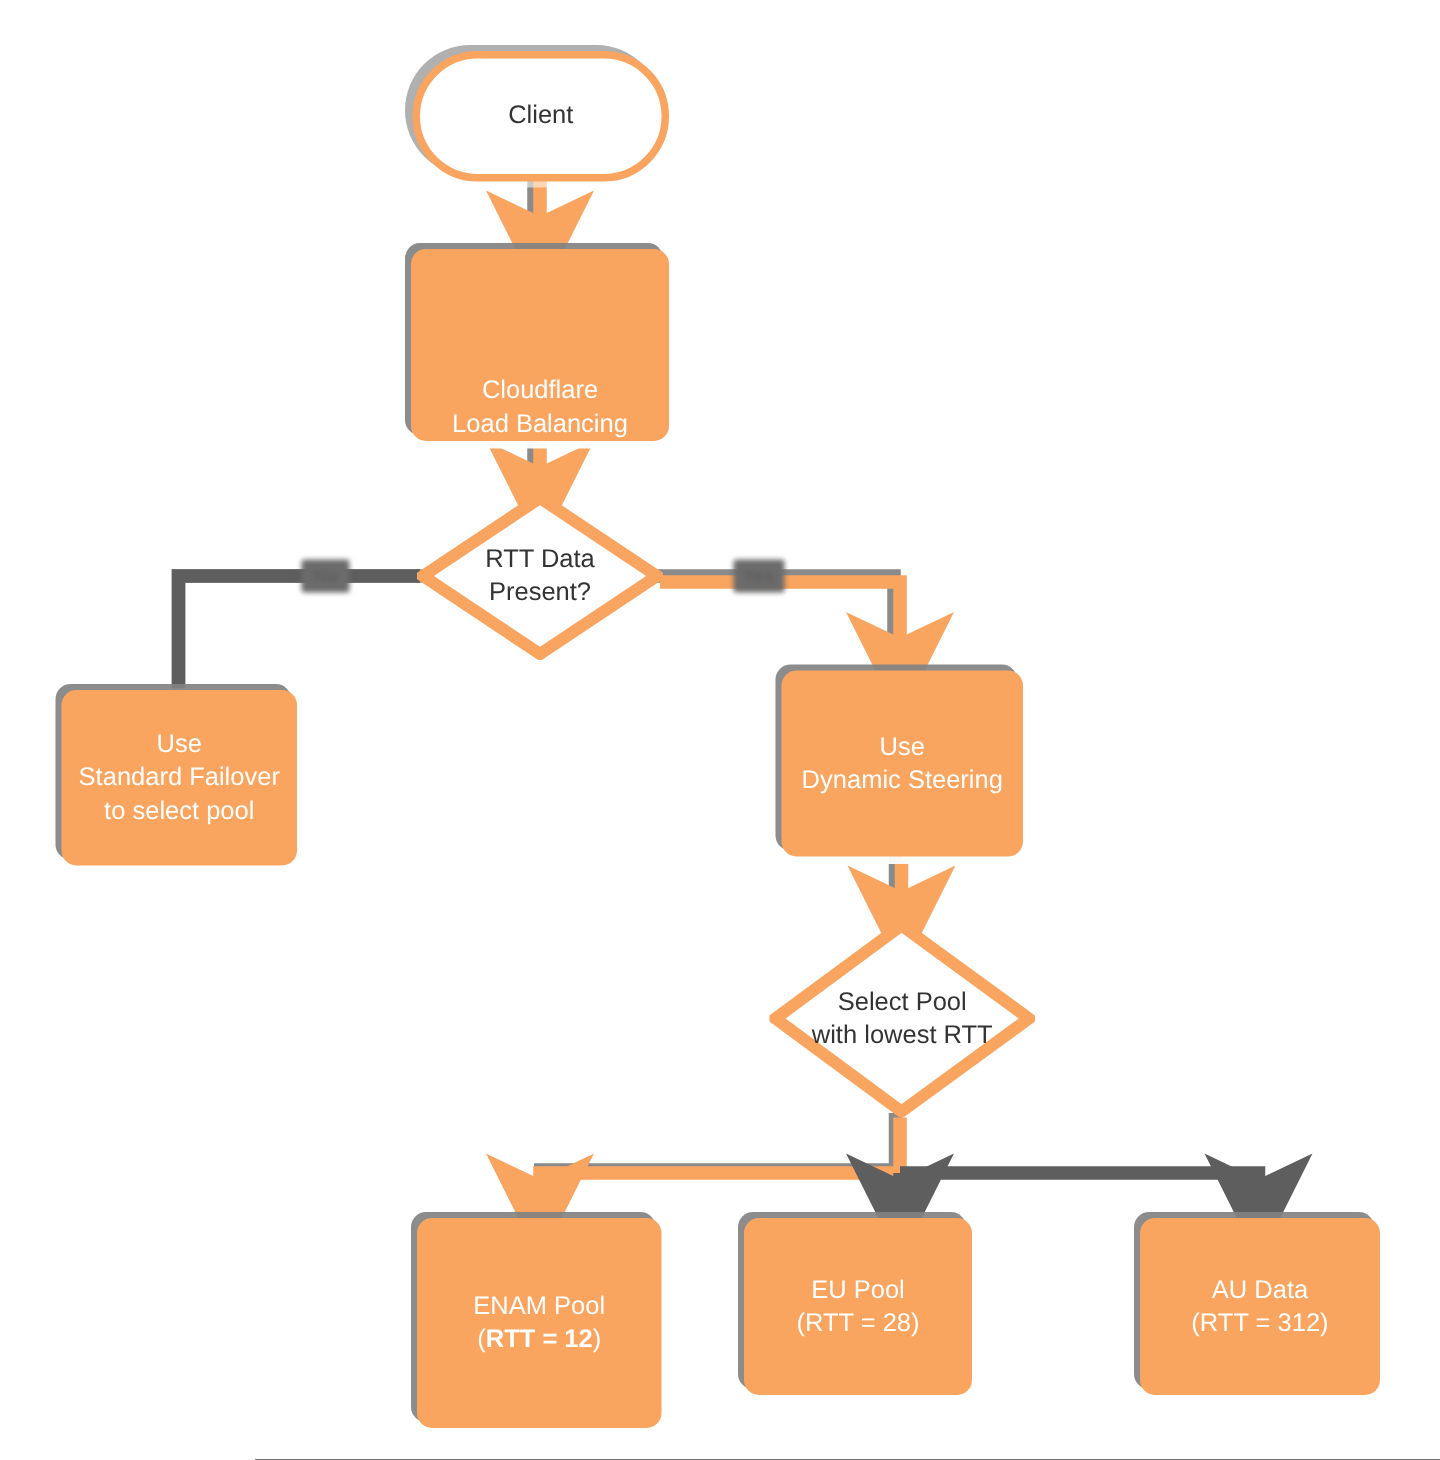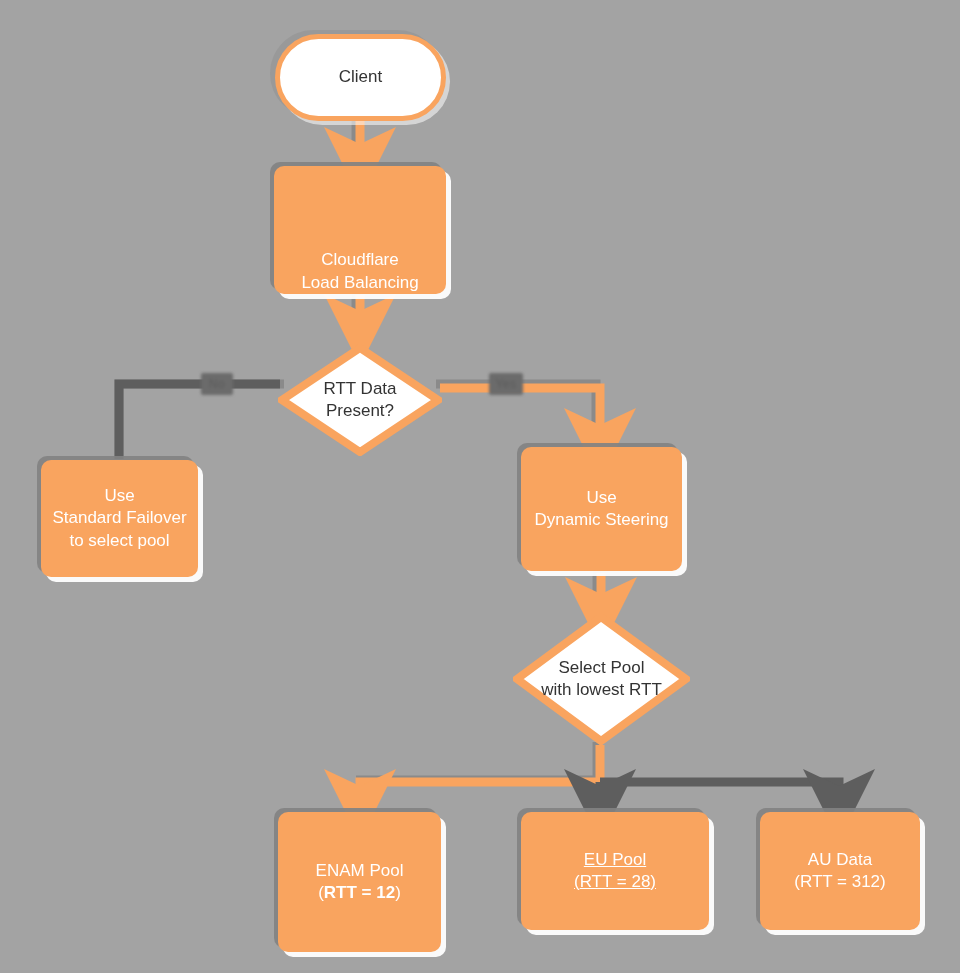--- a/index.html
+++ b/index.html
@@ -4,21 +4,21 @@
 <style>
   html, body {
     margin: 0;
     padding: 0;
     background: #000000;
   }
   #canvas {
     position: relative;
     width: 960px;
     height: 973px;
-    background: #a3a3a3;
+    background: #ffffff;
     font-family: "Liberation Sans", sans-serif;
     overflow: hidden;
   }
   #edges {
     position: absolute;
     left: 0; top: 0;
     width: 960px; height: 973px;
   }
   .node {
     position: absolute;
@@ -145,21 +145,21 @@
     <span>Client</span>
   </div>
 
   <div class="node box-orange" style="left:274px; top:166px; width:172px; height:128px;align-items:flex-end;">
     <span>
       <span class="nl">Cloudflare</span>
       <span class="nl">Load Balancing</span>
     </span>
   </div>
 
-  <div class="diamond-wrap" style="left:278px; top:344px; width:164px; height:112px;">
+  <div class="diamond-wrap" style="left:278px; top:328px; width:164px; height:112px;">
     <svg class="diamond-shape" viewBox="0 0 164 112" xmlns="http://www.w3.org/2000/svg">
       <polygon points="82,4 160,56 82,108 4,56" fill="#FFFFFF" stroke="#F9A45F" stroke-width="8"></polygon>
     </svg>
     <div class="diamond-label">
       <span>
         <span class="nl">RTT Data</span>
         <span class="nl">Present?</span>
       </span>
     </div>
   </div>
@@ -191,21 +191,21 @@
     </div>
   </div>
 
   <div class="node box-orange" style="left:278px; top:812px; width:163px; height:140px;">
     <span>
       <span class="nl">ENAM Pool</span>
       <span class="nl"><span class="paren">(</span><span class="bold">RTT = 12</span><span class="paren">)</span></span>
     </span>
   </div>
 
-  <div class="node box-orange" style="left:521px; top:812px; width:188px; height:118px;text-decoration:underline;">
+  <div class="node box-orange" style="left:496px; top:812px; width:152px; height:118px;">
     <span>
       <span class="nl">EU Pool</span>
       <span class="nl">(<span>RTT = 28</span>)</span>
     </span>
   </div>
 
   <div class="node box-orange" style="left:760px; top:812px; width:160px; height:118px;">
     <span>
       <span class="nl">AU Data</span>
       <span class="nl">(<span>RTT = 312</span>)</span>

